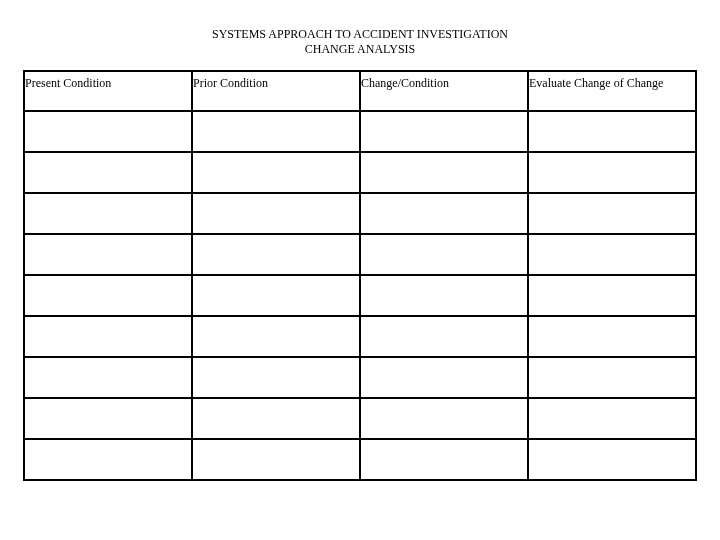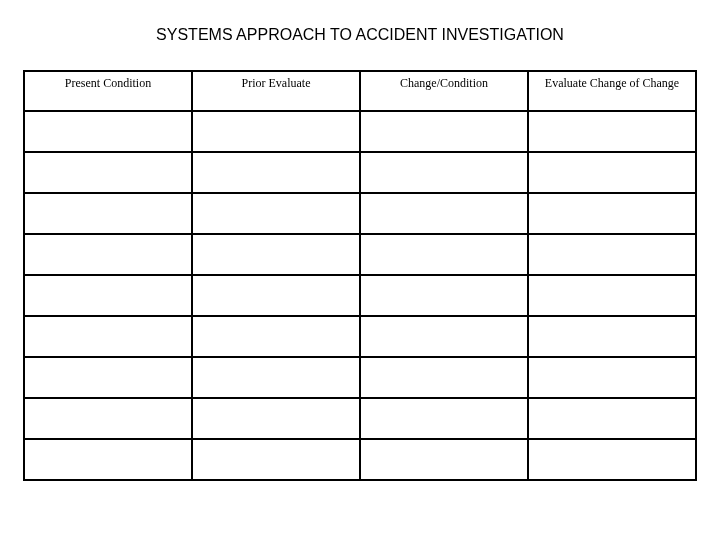--- a/index.html
+++ b/index.html
@@ -1,47 +1,48 @@
 <!DOCTYPE html>
 <html><head>
 <meta charset="utf-8">
 <style>
   html, body { margin:0; padding:0; background:#ffffff; }
   body { width:720px; height:540px; position:relative; overflow:hidden; }
   .title {
     position:absolute; left:0; width:720px; top:27px;
-    text-align:center; font-family:Liberation Sans, sans-serif;
-    font-size:16px; line-height:15px; color:#000;
+    text-align:center; font-family:Liberation Serif, serif;
+    font-size:12px; line-height:15px; color:#000;
   }
   table.form {
     position:absolute; left:23px; top:70px;
     width:674px; border-collapse:collapse; table-layout:fixed;
   }
   table.form th, table.form td {
     border:2px solid #000; padding:0;
   }
   table.form th {
     height:34px; vertical-align:top;
     font-family:"Liberation Serif", serif; font-weight:normal;
-    font-size:12px; padding-top:4px; color:#000; text-align:center;
+    font-size:12px; padding-top:4px; color:#000; text-align:left;
   }
   table.form td { height:39px; }
 </style>
 </head>
 <body>
 
 <div class="title">
   <div>SYSTEMS APPROACH TO ACCIDENT INVESTIGATION</div>
+  <div>CHANGE ANALYSIS</div>
 </div>
 
 <table class="form">
   <thead>
     <tr>
       <th>Present Condition</th>
-      <th>Prior Evaluate</th>
+      <th>Prior Condition</th>
       <th>Change/Condition</th>
       <th>Evaluate Change of Change</th>
     </tr>
   </thead>
   <tbody>
     <tr>
       <td></td>
       <td></td>
       <td></td>
       <td></td>

